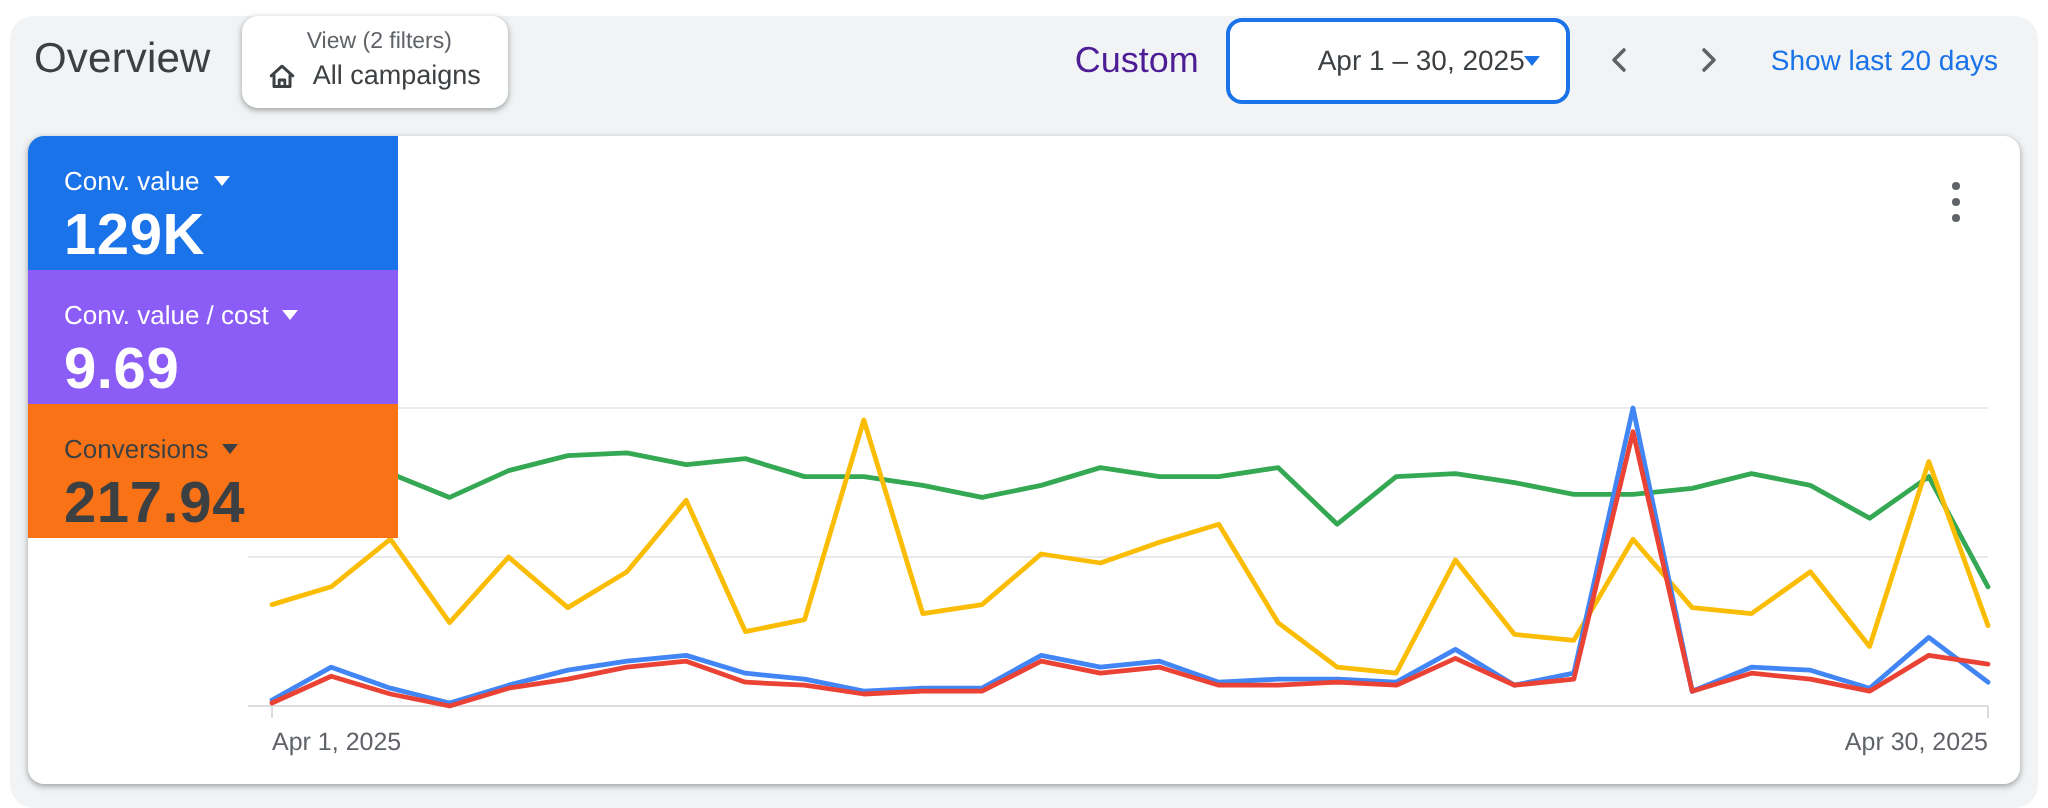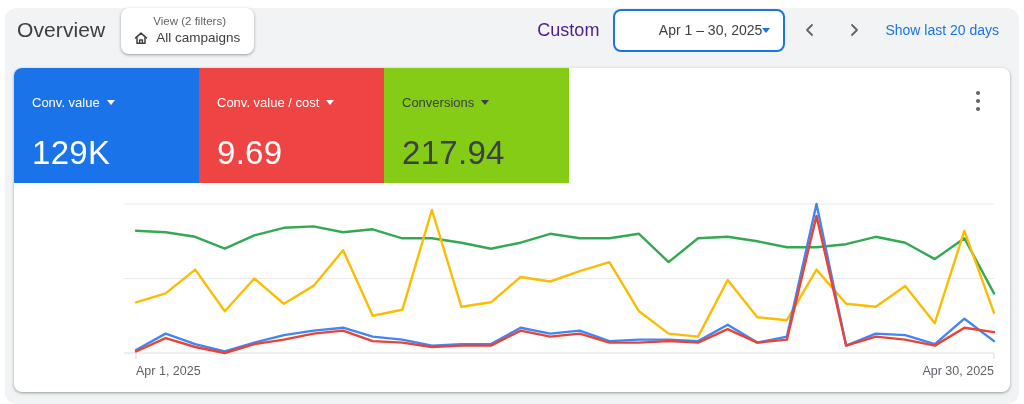--- a/index.html
+++ b/index.html
@@ -28,27 +28,27 @@
     border-top:5.5px solid #1a73e8; display:inline-block; }
   .nav-btn { width:38px; height:38px; margin-left:6px; background:transparent; border:none;
     display:grid; place-items:center; cursor:pointer; border-radius:50%; }
   .show-link { margin-left:12px; font-size:14px; font-weight:500; color:#1a73e8;
     text-decoration:none; white-space:nowrap; cursor:pointer; }
 
   
   .card { position:absolute; left:9px; top:60px; width:996px; height:324px;
     background:#fff; border-radius:8px; overflow:hidden;
     box-shadow:0 1px 2px rgba(60,64,67,.3), 0 1px 3px 1px rgba(60,64,67,.15); }
-  .metrics-row { position:absolute; left:0; top:0; display:flex; height:82px; }
+  .metrics-row { position:absolute; left:0; top:0; display:flex; height:82px;flex-direction:column; }
   .metric { width:185px; height:115px; border:none; cursor:pointer; text-align:left;
     padding:15px 16px 0 18px; font-family:inherit; display:block; }
   .metric-label { display:inline-flex; align-items:center; gap:7px; font-size:13px; font-weight:400; }
   .metric .m-caret { width:0; height:0; border-left:4px solid transparent; border-right:4px solid transparent;
     border-top:5px solid currentColor; display:inline-block; }
-  .metric-value { font-size:33px; font-weight:400; margin-top:24px; letter-spacing:.3px; }
+  .metric-value { font-size:29px; font-weight:700; margin-top:4px; letter-spacing:.3px; }
 
   .kebab { position:absolute; right:18px; top:18px; width:28px; height:30px; background:transparent;
     border:none; cursor:pointer; display:flex; flex-direction:column; align-items:center;
     justify-content:center; gap:4px; }
   .kebab i { width:4px; height:4px; border-radius:50%; background:#5f6368; display:block; }
 
   .chart-wrap { position:absolute; inset:0; pointer-events:none;padding-left:48px; }
   .chart-wrap svg { display:block; width:996px; height:324px; }
   .axis-label { font-size:12.5px; fill:#5f6368; font-family:"Liberation Sans","DejaVu Sans",sans-serif; }
 </style>
@@ -119,28 +119,28 @@
       </div>
 
       <div class="metrics-row">
         <button class="metric" style="background: rgb(26, 115, 232); color: rgb(255, 255, 255);">
           <span class="metric-label">
               <span>Conv. value</span>
               <span class="m-caret"></span>
             </span>
           <div class="metric-value">129K</div>
         </button>
-        <button class="metric" style="background: #ef4444; color: rgb(255, 255, 255);">
+        <button class="metric" style="background: #8b5cf6; color: rgb(255, 255, 255);">
           <span class="metric-label">
               <span>Conv. value / cost</span>
               <span class="m-caret"></span>
             </span>
           <div class="metric-value">9.69</div>
         </button>
-        <button class="metric" style="background: #84cc16; color: rgb(60, 64, 67);">
+        <button class="metric" style="background: #f97316; color: rgb(60, 64, 67);">
           <span class="metric-label">
               <span>Conversions</span>
               <span class="m-caret"></span>
             </span>
           <div class="metric-value">217.94</div>
         </button>
       </div>
 
       <button class="kebab">
         <i></i>

